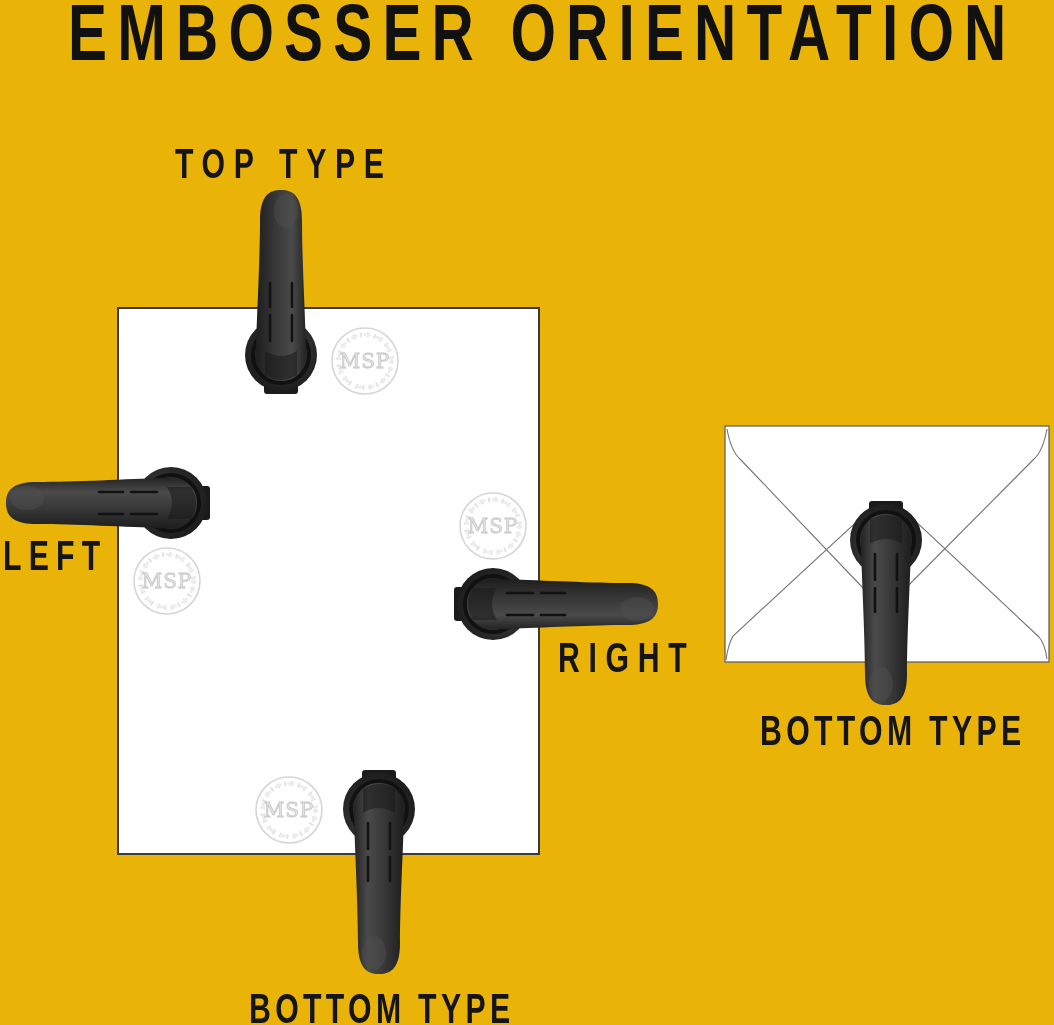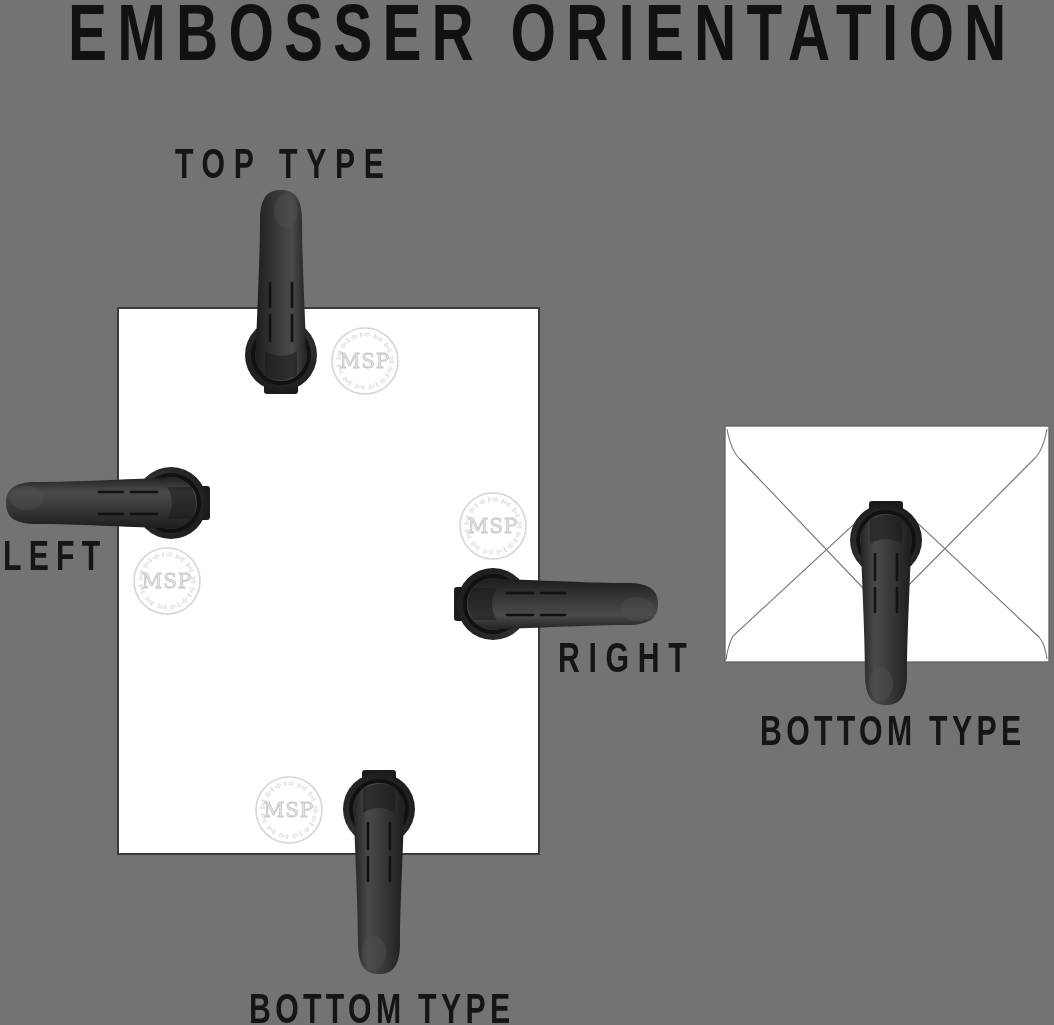--- a/index.html
+++ b/index.html
@@ -1,19 +1,19 @@
 <!DOCTYPE html>
 <html><head>
 <meta charset="utf-8">
 <style>
   html,body{margin:0;padding:0;background:#ffffff;}
   .canvas{
     position:relative;
     width:1054px;height:1025px;
-    background:#737373;
+    background:#eab308;
     overflow:hidden;
     font-family:"Liberation Sans", sans-serif;
   }
   .title{
     position:absolute;
     left:68px; top:-7px;
     margin:0;
     font-size:80px; line-height:80px;
     font-weight:bold;
     letter-spacing:14px;

